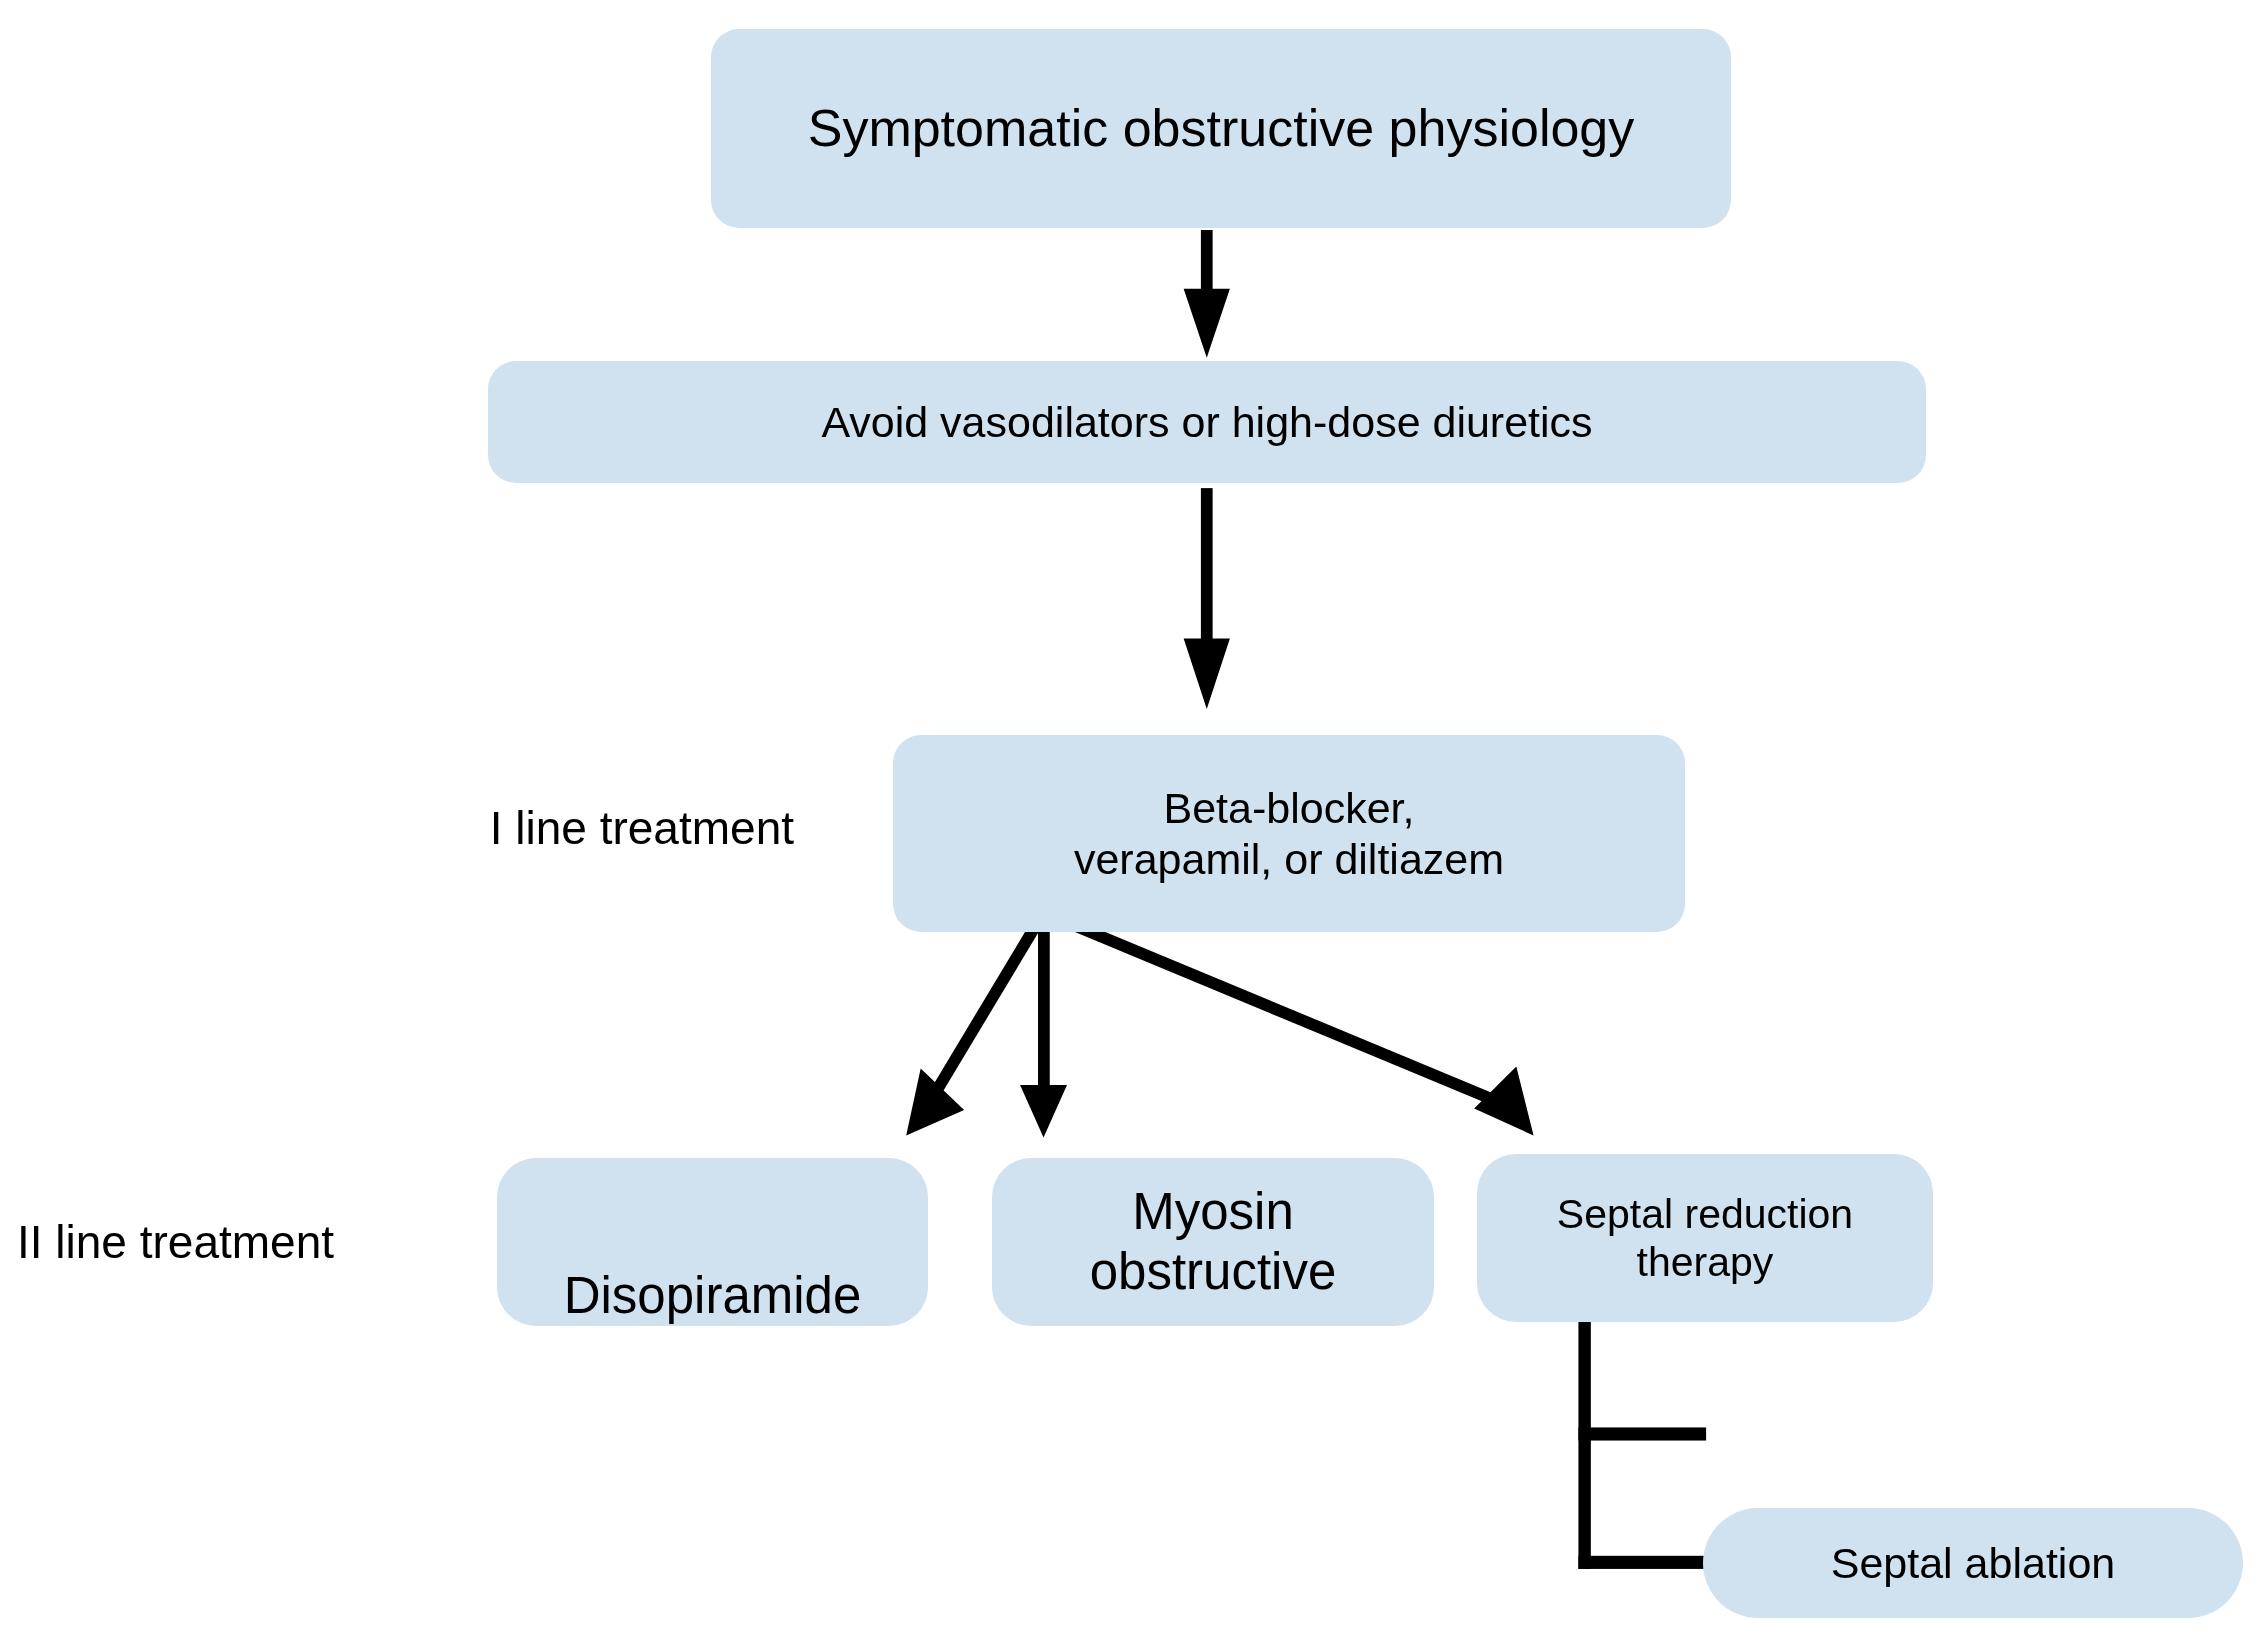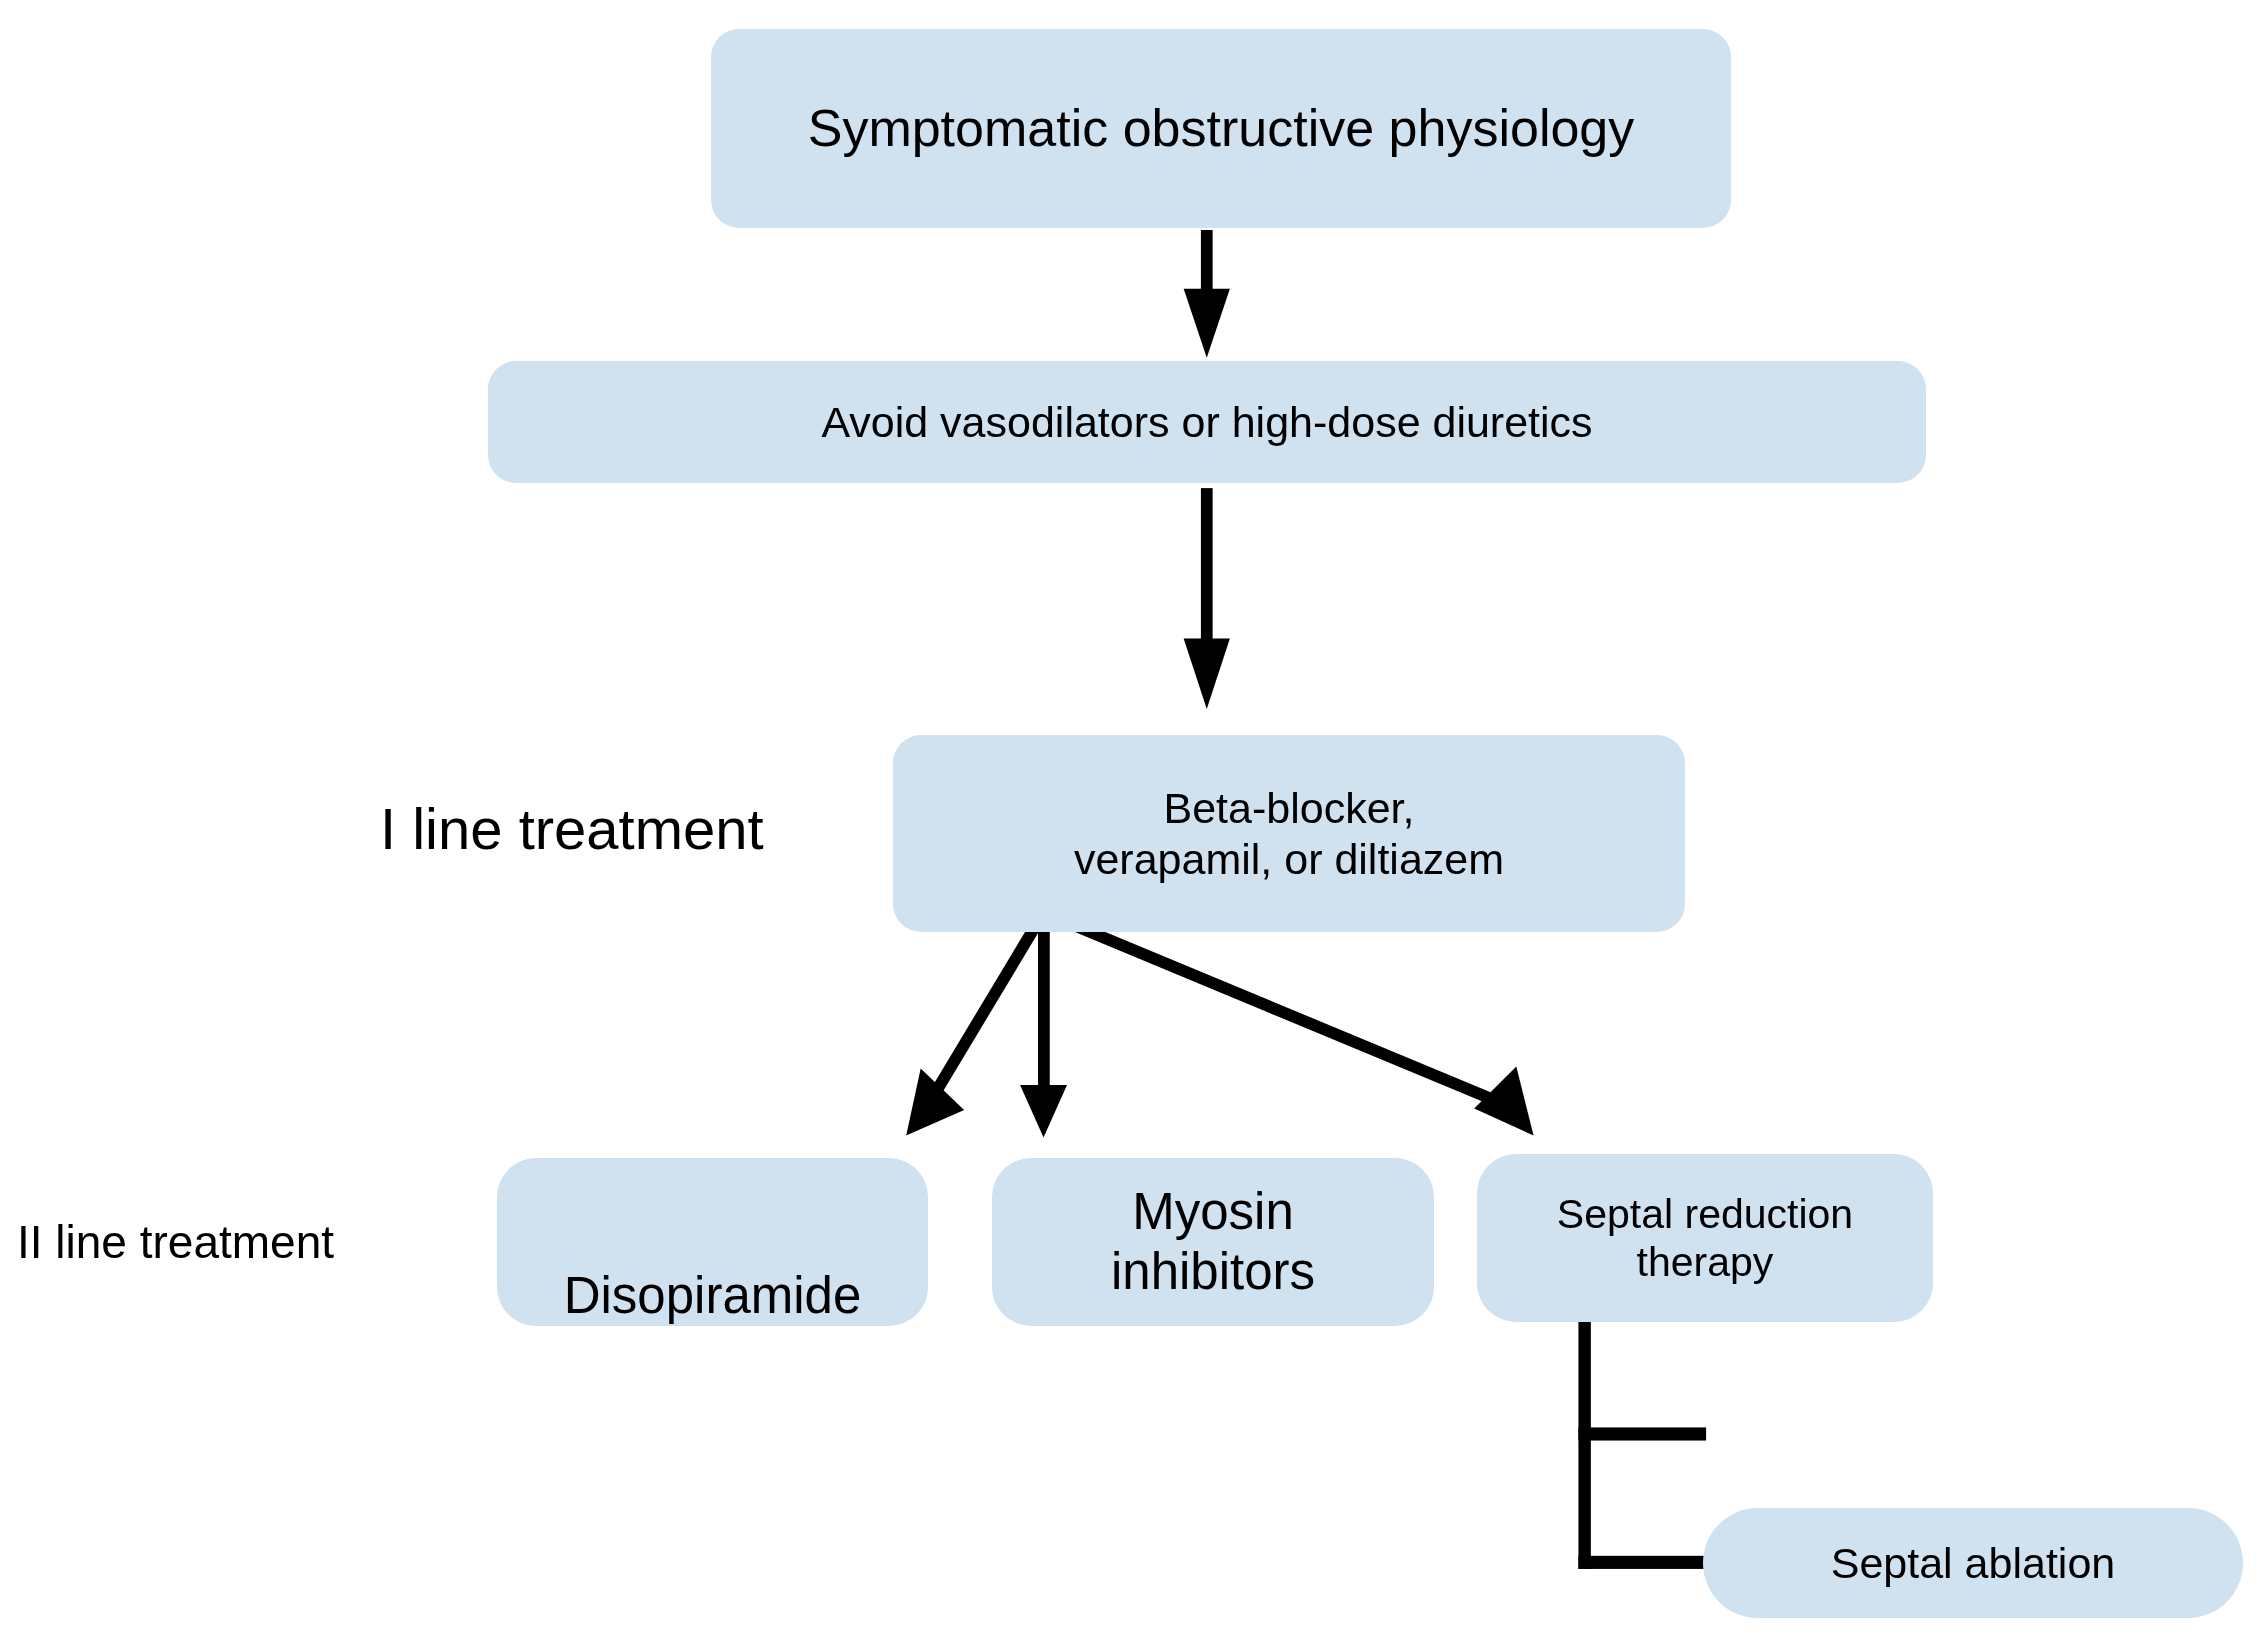--- a/index.html
+++ b/index.html
@@ -89,40 +89,40 @@
   </svg>
 
   <div class="node" style="left:711px; top:29px; width:1020px; height:199px; font-size:52px;">
     <span class="node-text">Symptomatic obstructive physiology</span>
   </div>
 
   <div class="node" style="left:488px; top:361px; width:1438px; height:122px; font-size:43px;text-align:center;">
     <span class="node-text">Avoid vasodilators or high-dose diuretics</span>
   </div>
 
-  <div class="label" style="left:380px; top:766px; width:414px; height:124px; font-size:58px; justify-content:flex-start;">
+  <div class="label" style="left:380px; top:766px; width:414px; height:124px; font-size:46px; justify-content:flex-end;">
     <span>I line treatment</span>
   </div>
 
   <div class="node" style="left:854px; top:735px; width:792px; height:197px; font-size:43px;margin-left:39px;">
     <span class="node-text">Beta-blocker,
 verapamil, or diltiazem</span>
   </div>
 
   <div class="label" style="left:17px; top:1180px; width:469px; height:124px; font-size:46px; justify-content:flex-start;">
     <span>II line treatment</span>
   </div>
 
   <div class="node rounded" style="left:497px; top:1158px; width:431px; height:168px; font-size:51px;align-items:flex-end;">
     <span class="node-text">Disopiramide</span>
   </div>
 
   <div class="node rounded" style="left:992px; top:1158px; width:442px; height:168px; font-size:51px;">
     <span class="node-text">Myosin
-inhibitors</span>
+obstructive</span>
   </div>
 
   <div class="node rounded" style="left:1477px; top:1154px; width:456px; height:168px; font-size:41px;">
     <span class="node-text">Septal reduction
 therapy</span>
   </div>
 
 
   <div class="node pill" style="left:1703px; top:1508px; width:540px; height:110px; font-size:43px;">
     <span class="node-text">Septal ablation</span>

